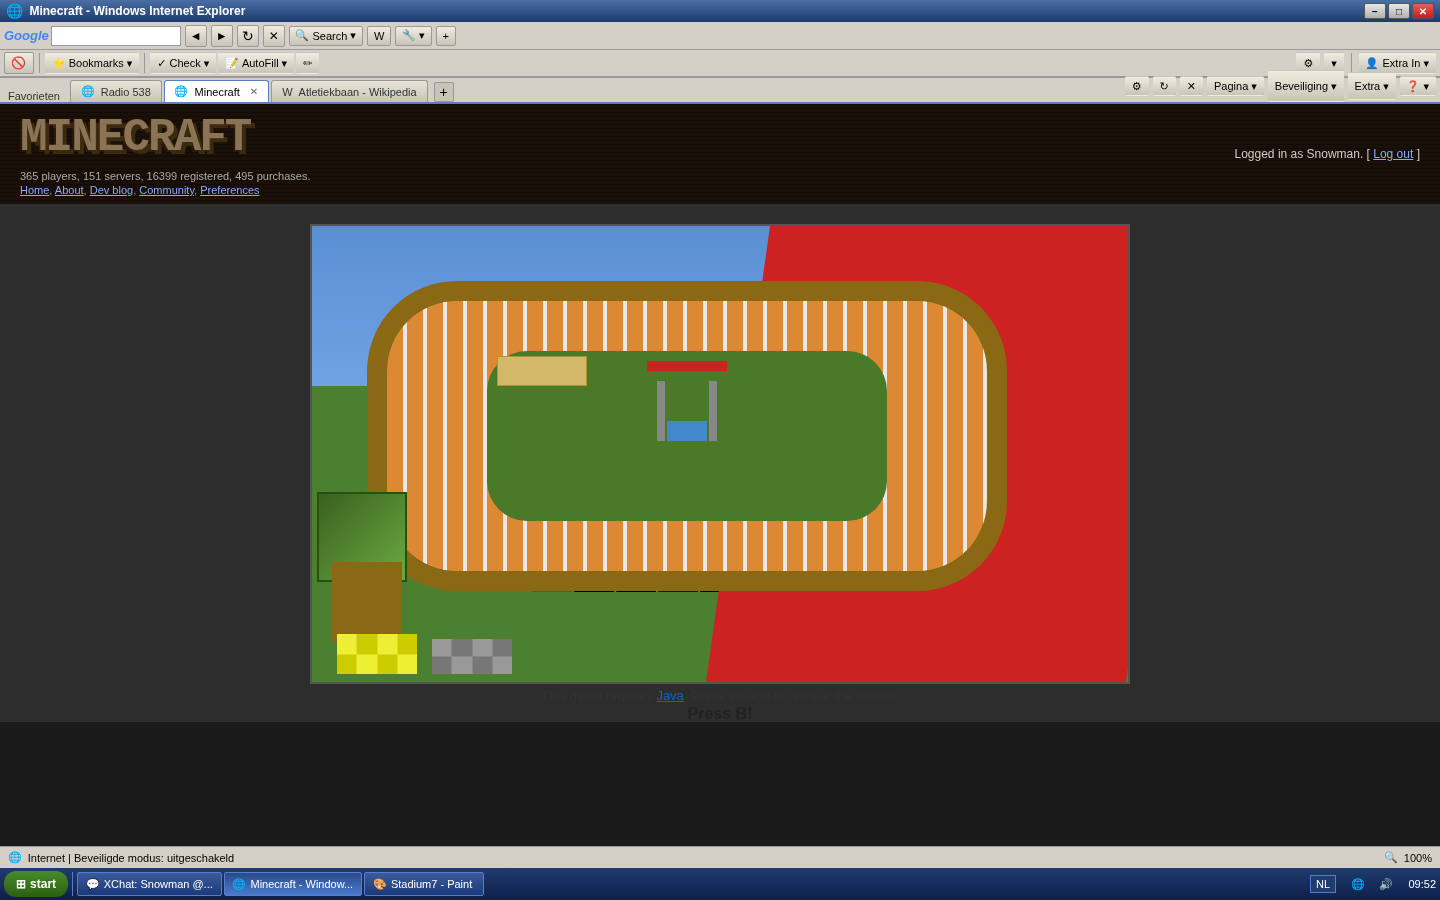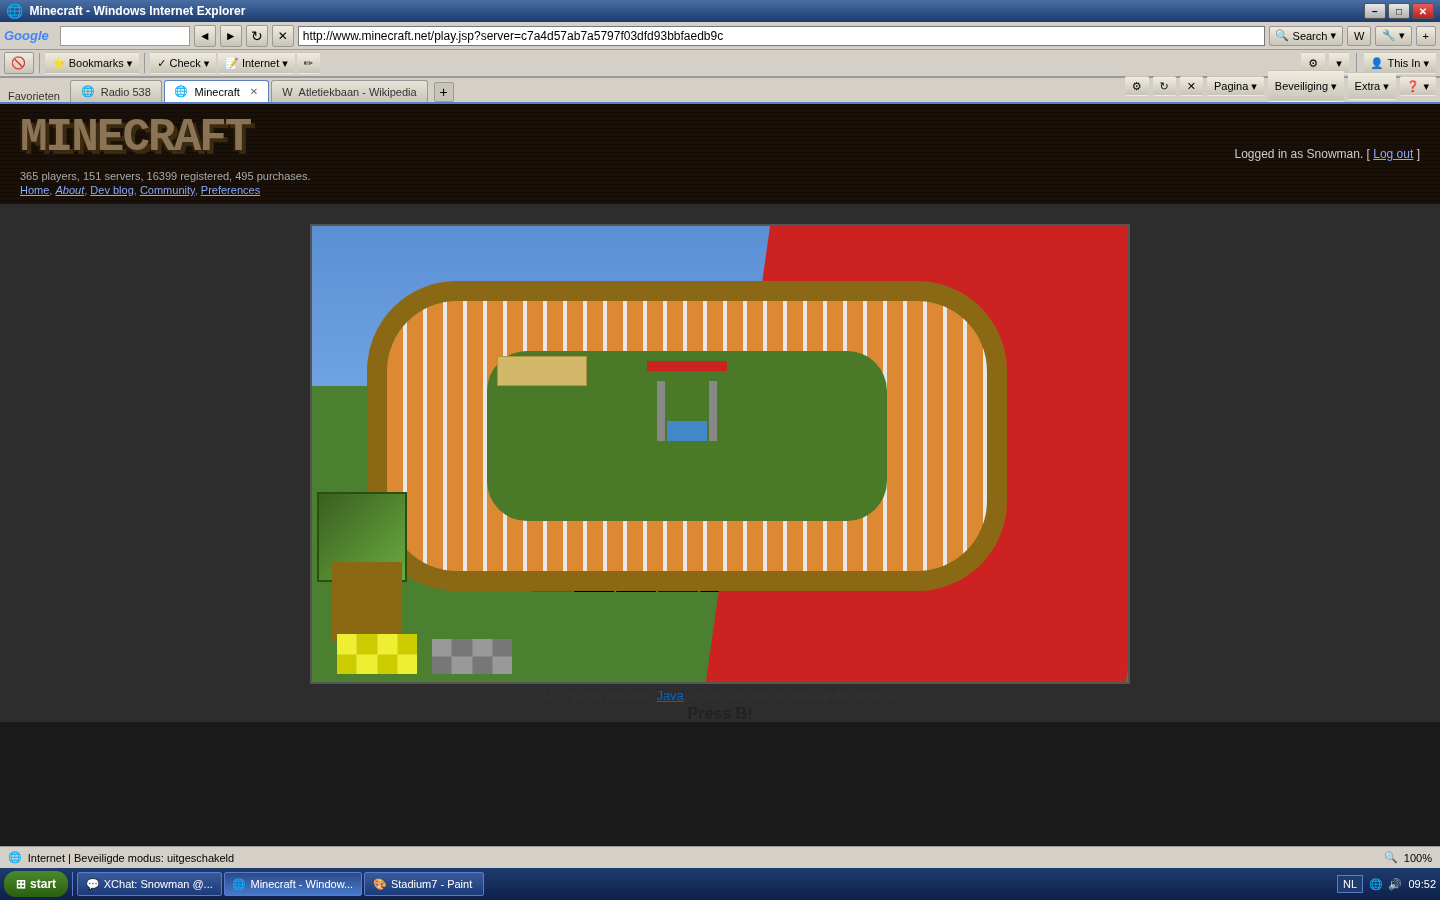--- a/index.html
+++ b/index.html
@@ -60,21 +60,21 @@
       height: 20px;
       background: linear-gradient(to bottom, #f0ece0, #c8c4b8);
       border: 1px solid #999;
       border-radius: 2px;
       padding: 0 6px;
       font-size: 11px;
       cursor: pointer;
       display: flex; align-items: center; gap: 3px;
     }
     .google-search-box {
-      display: flex; align-items: center; gap: 11px;
+      display: flex; align-items: center; gap: 2px;
     }
     .google-logo { font-size: 13px; font-weight: bold; color: #4285f4; font-style: italic; }
     .google-input {
       width: 130px; height: 20px;
       border: 1px solid #999;
       padding: 1px 4px;
       font-size: 11px;
     }
 
     
@@ -261,21 +261,21 @@
       color: white;
       font-size: 11px;
       cursor: pointer;
       display: flex; align-items: center; gap: 4px;
       min-width: 120px;
     }
     .taskbar-btn.active {
       background: linear-gradient(to bottom, #2a4a8a, #4a7acc);
     }
     .taskbar-sep { width: 1px; height: 24px; background: #5a7acc; margin: 0 2px; }
-    .sys-tray { margin-left: auto; display: flex; align-items: center; gap: 6px; color: white; font-size: 11px; }
+    .sys-tray { margin-left: auto; display: flex; align-items: center; gap: 15px; color: white; font-size: 11px; }
     .clock { color: white; font-size: 11px; text-align: right; line-height: 1.3; }
 
     
     #ie-right {
       display: flex; align-items: center; gap: 4px;
     }
   </style>
 </head>
 <body>
 
@@ -293,21 +293,20 @@
 
 <div id="address-bar">
   <div class="google-search-box">
     <span class="google-logo">Google</span>
     <input class="google-input" type="text" value="" style="">
   </div>
   <div class="nav-btn">◄</div>
   <div class="nav-btn">►</div>
   <div class="nav-btn" style="font-size:14px;">↻</div>
   <div class="nav-btn">✕</div>
-  <input id="url-box" type="text" value="http://www.minecraft.net/play.jsp?server=c7a4d57ab7a5797f03dfd93bbfaedb9c" style="">
   <div class="addr-btn">
     <span>🔍</span>
     <span>Search</span>
     <span>▾</span>
   </div>
   <div class="addr-btn">
     <span>W</span>
   </div>
   <div class="addr-btn">
     <span>🔧</span>
@@ -327,37 +326,37 @@
     <span>▾</span>
   </div>
   <div class="tool-separator"></div>
   <div class="tool-btn">
     <span>✓</span>
     <span>Check</span>
     <span>▾</span>
   </div>
   <div class="tool-btn">
     <span>📝</span>
-    <span>Internet</span>
+    <span>AutoFill</span>
     <span>▾</span>
   </div>
   <div class="tool-btn">
     <span>✏</span>
   </div>
   <div style="margin-left:auto; display:flex; align-items:center; gap:4px;">
     <div class="tool-btn">
       <span>⚙</span>
     </div>
     <div class="tool-btn">
       <span>▾</span>
     </div>
     <div class="tool-separator"></div>
     <div class="tool-btn">
       <span>👤</span>
-      <span>This In ▾</span>
+      <span>Extra In ▾</span>
     </div>
   </div>
 </div>
 
 <div id="tabs-bar">
   <span style="font-size:11px; color:#333; padding: 0 4px; margin-right: 4px;">Favorieten</span>
   <div class="tab">
     <span>🌐</span>
     <span>Radio 538</span>
   </div>
@@ -401,21 +400,21 @@
 </div>
 
 <div id="mc-page" style="height: 618px; overflow-y:auto;">
 
   <div id="mc-header">
     <div style="display:flex; flex-direction:column;">
       <div style="font-family:'Courier New',monospace; font-size:46px; font-weight:900; color:#8B7355; text-shadow: 4px 4px 0 #3a2a10, -2px 2px 0 #2a1a08; letter-spacing:-2px;">MINECRAFT</div>
       <div style="color:#aaa; font-size:11px; margin-top:6px;">365 players, 151 servers, 16399 registered, 495 purchases.</div>
       <div style="font-size:11px; margin-top:2px;">
         <a href="#" style="color:#88aaff;">Home</a><span style="color:#888;">, </span>
-        <a href="#" style="color:#88aaff;font-style:italic;">About</a><span style="color:#888;">, </span>
+        <a href="#" style="color:#88aaff;">About</a><span style="color:#888;">, </span>
         <a href="#" style="color:#88aaff;">Dev blog</a><span style="color:#888;">, </span>
         <a href="#" style="color:#88aaff;">Community</a><span style="color:#888;">, </span>
         <a href="#" style="color:#88aaff;">Preferences</a>
       </div>
     </div>
     <div style="color:#ccc; font-size:12px;">
       <span>Logged in as Snowman. [</span>
       <a href="#" style="color:#88aaff;">Log out</a>
       <span>]</span>
     </div>

